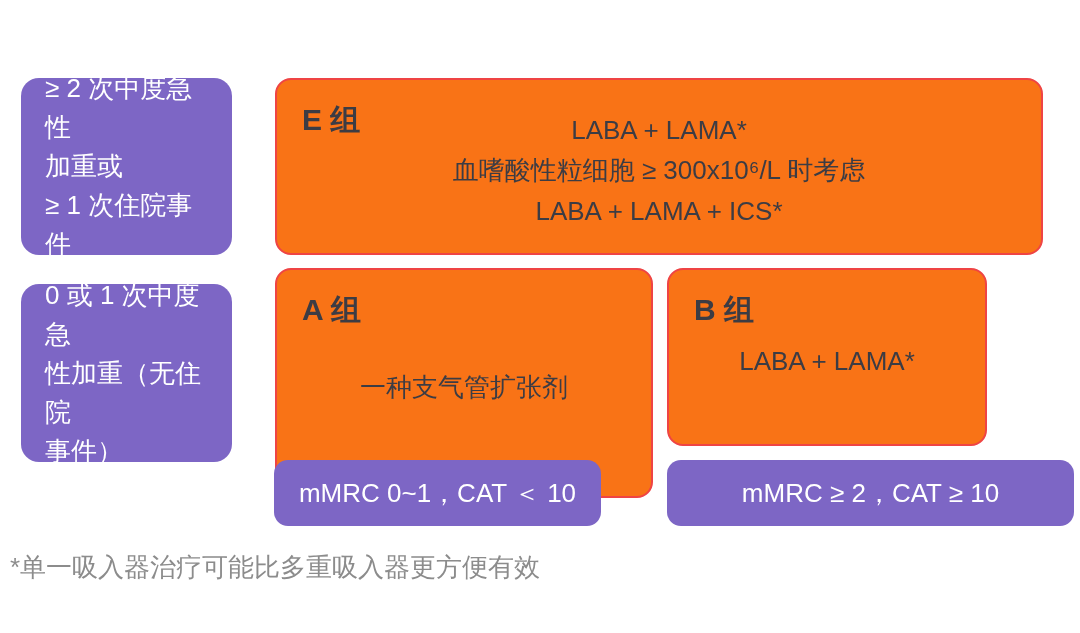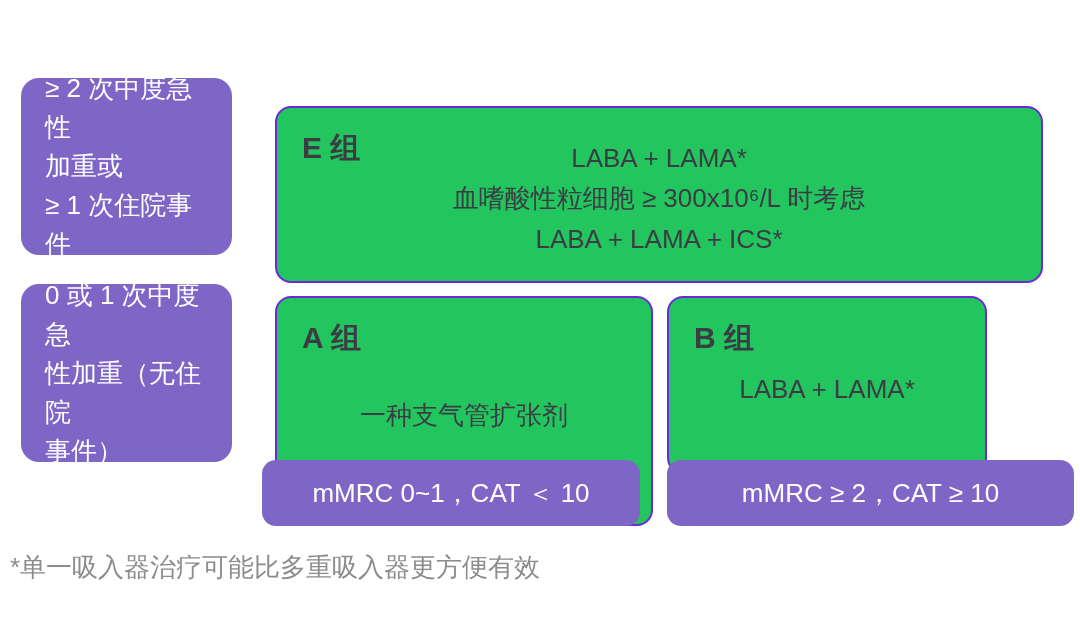--- a/index.html
+++ b/index.html
@@ -35,25 +35,24 @@
     font-size: 26px;
     line-height: 1.5;
     white-space: pre-line;
     text-align: left;
   }
   .risk-box.row1 { top: 78px;  height: 177px; }
   .risk-box.row2 { top: 284px; height: 178px; }
   
   .group-box {
     position: absolute;
-    background: #22c55e;
-    border: 2px solid #6d28d9;
+    background: #f97316;
+    border: 2px solid #ef4444;
     border-radius: 16px;
     box-sizing: border-box;
-    margin-top: 28px;
   }
   .group-box .group-title {
     position: absolute;
     top: 20px;
     left: 25px;
     font-size: 30px;
     font-weight: bold;
     color: #3C3C44;
   }
   .group-box .group-content {
@@ -75,21 +74,21 @@
   
   .symptom-bar {
     top: 460px;
     height: 66px;
     border-radius: 14px;
     justify-content: center;
     font-size: 26px;
     padding: 0 10px;
     text-align: center;
   }
-  .symptom-bar.left  { left: 262px; width: 378px; }
+  .symptom-bar.left  { left: 274px; width: 327px; }
   .symptom-bar.right { left: 667px; width: 407px; }
   
   .footnote {
     position: absolute;
     left: 10px;
     top: 550px;
     font-size: 26px;
     color: #8C8C8C;
   }
 </style>

